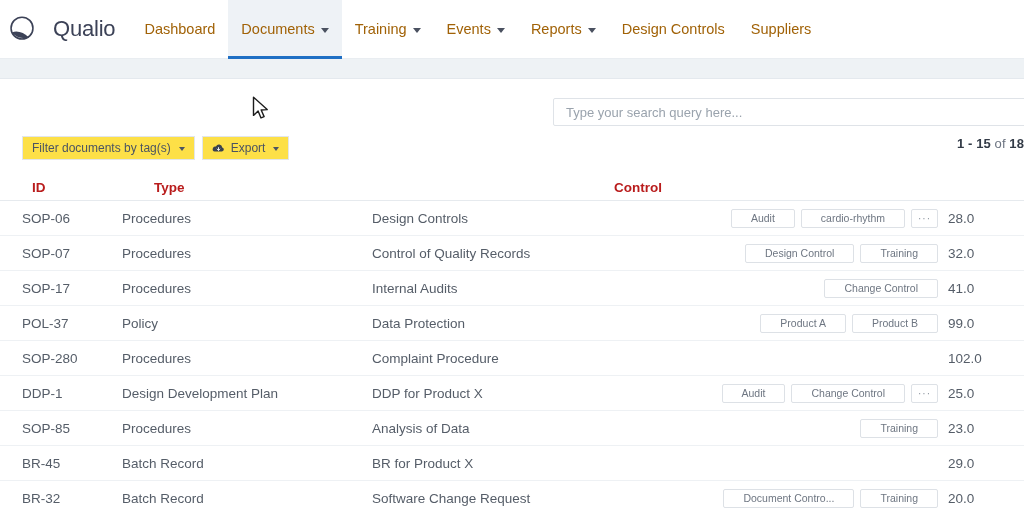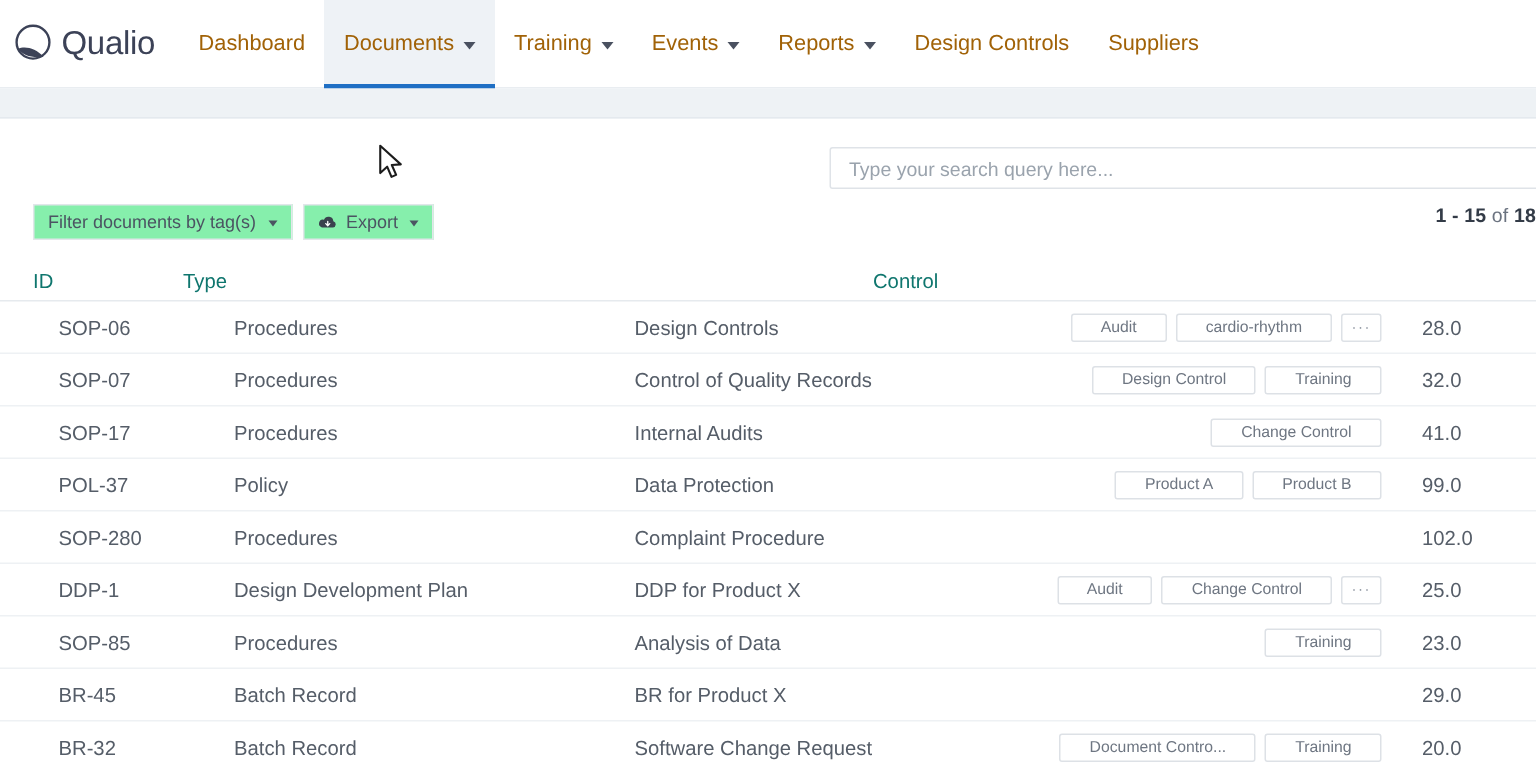--- a/index.html
+++ b/index.html
@@ -29,21 +29,21 @@
     height: 59px;
     background: #ffffff;
     display: flex;
     align-items: center;
     border-bottom: 1px solid #e9edf1;
   }
 
   .brand {
     display: flex;
     align-items: center;
-    gap: 5px;
+    gap: 17px;
     margin-left: 8px;
     margin-right: 16px;
     height: 59px;
   }
 
   .brand-mark {
     width: 28px;
     height: 28px;
     display: block;
     flex: 0 0 auto;
@@ -139,21 +139,21 @@
     align-items: stretch;
     height: 24px;
   }
 
   .btn {
     display: flex;
     align-items: center;
     gap: 6px;
     height: 24px;
     padding: 0 9px;
-    background: #86efac;
+    background: #fde047;
     border: 1px solid #e2e6ea;
     font-size: 12px;
     color: #4b5462;
     cursor: pointer;
     white-space: nowrap;
   }
   .btn + .btn { margin-left: 7px; }
 
   .btn .caret {
     border-top-color: #4b5462;
@@ -186,35 +186,35 @@
   .thead {
     display: flex;
     align-items: center;
     height: 31px;
     border-bottom: 1px solid #e6eaee;
     padding-top: 4px;
   }
 
   .thead .cell {
     font-size: 13.5px;
-    font-weight: 400;
-    color: #0f766e;
+    font-weight: 700;
+    color: #b91c1c;
+    padding-left: 32px;
   }
 
   .row {
     display: flex;
     align-items: center;
     height: 35px;
     border-bottom: 1px solid #eef1f4;
   }
 
   .row .cell {
     font-size: 13.5px;
     color: #555d68;
-    margin-left: 17px;
   }
 
   .c-id     { width: 122px; padding-left: 22px; flex: 0 0 auto; }
   .c-type   { width: 250px; flex: 0 0 auto; }
   .c-title  { flex: 1 1 auto; min-width: 0; padding-right: 8px; }
   .c-tags   { width: 210px; flex: 0 0 auto; display: flex; justify-content: flex-end; align-items: center; gap: 6px; padding-right: 10px; }
   .c-ver    { width: 76px; flex: 0 0 auto; }
 
   .tag {
     display: inline-flex;

